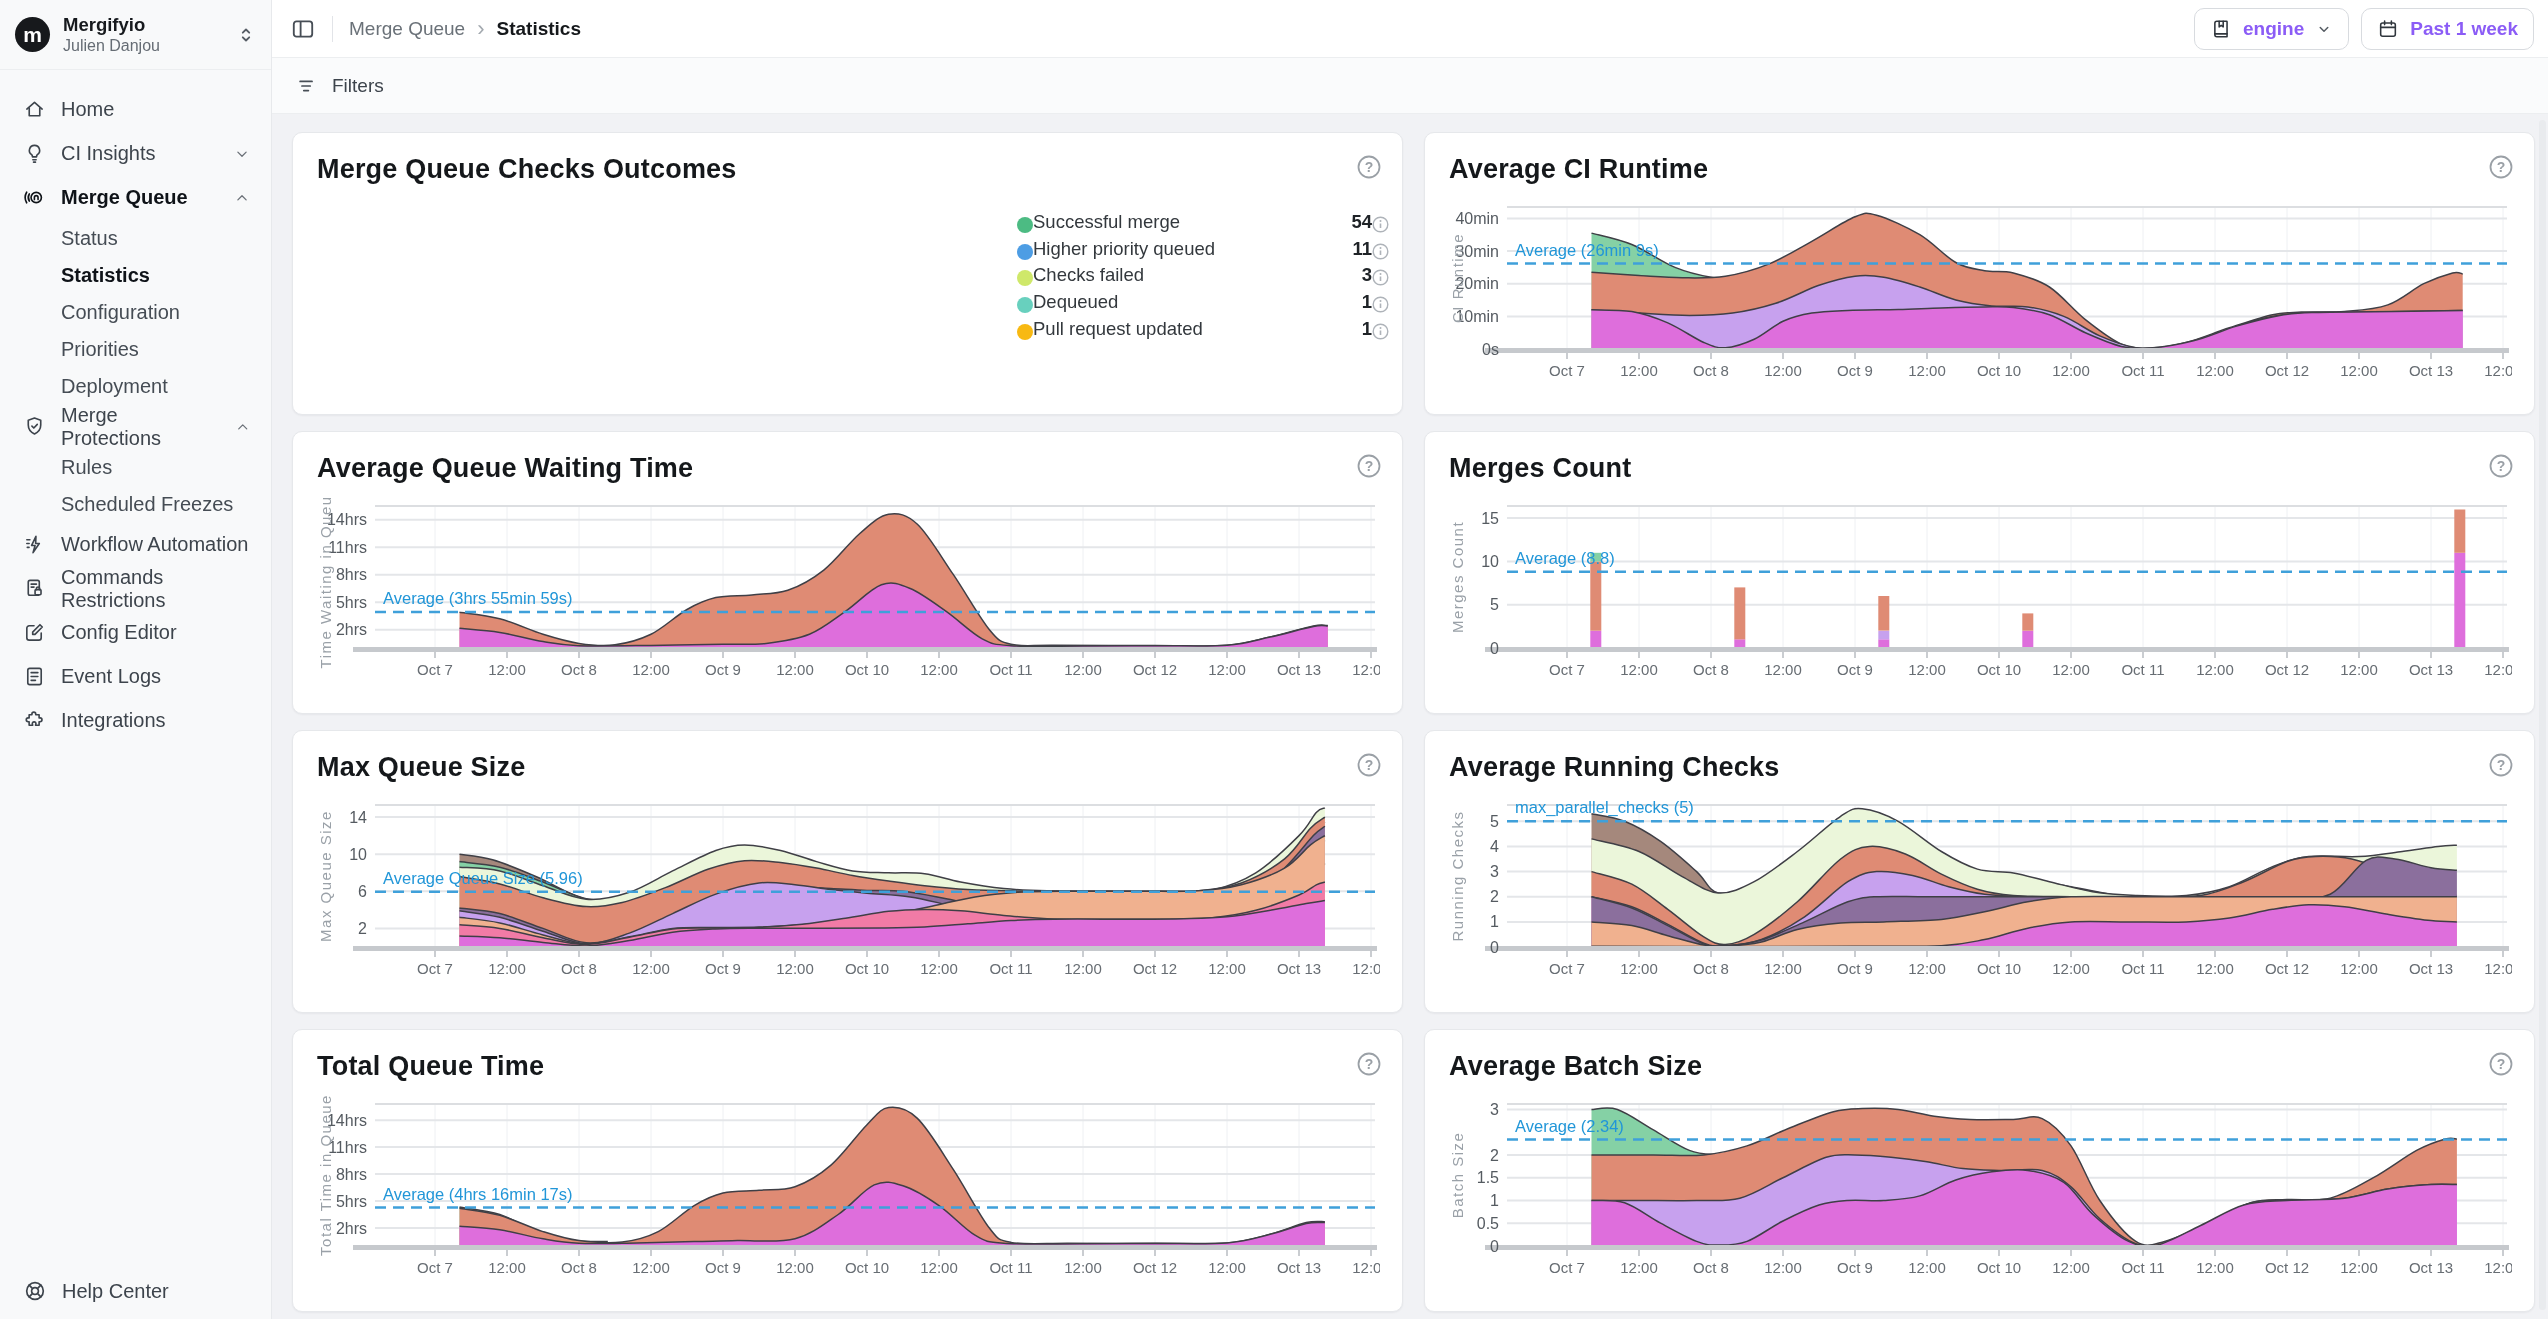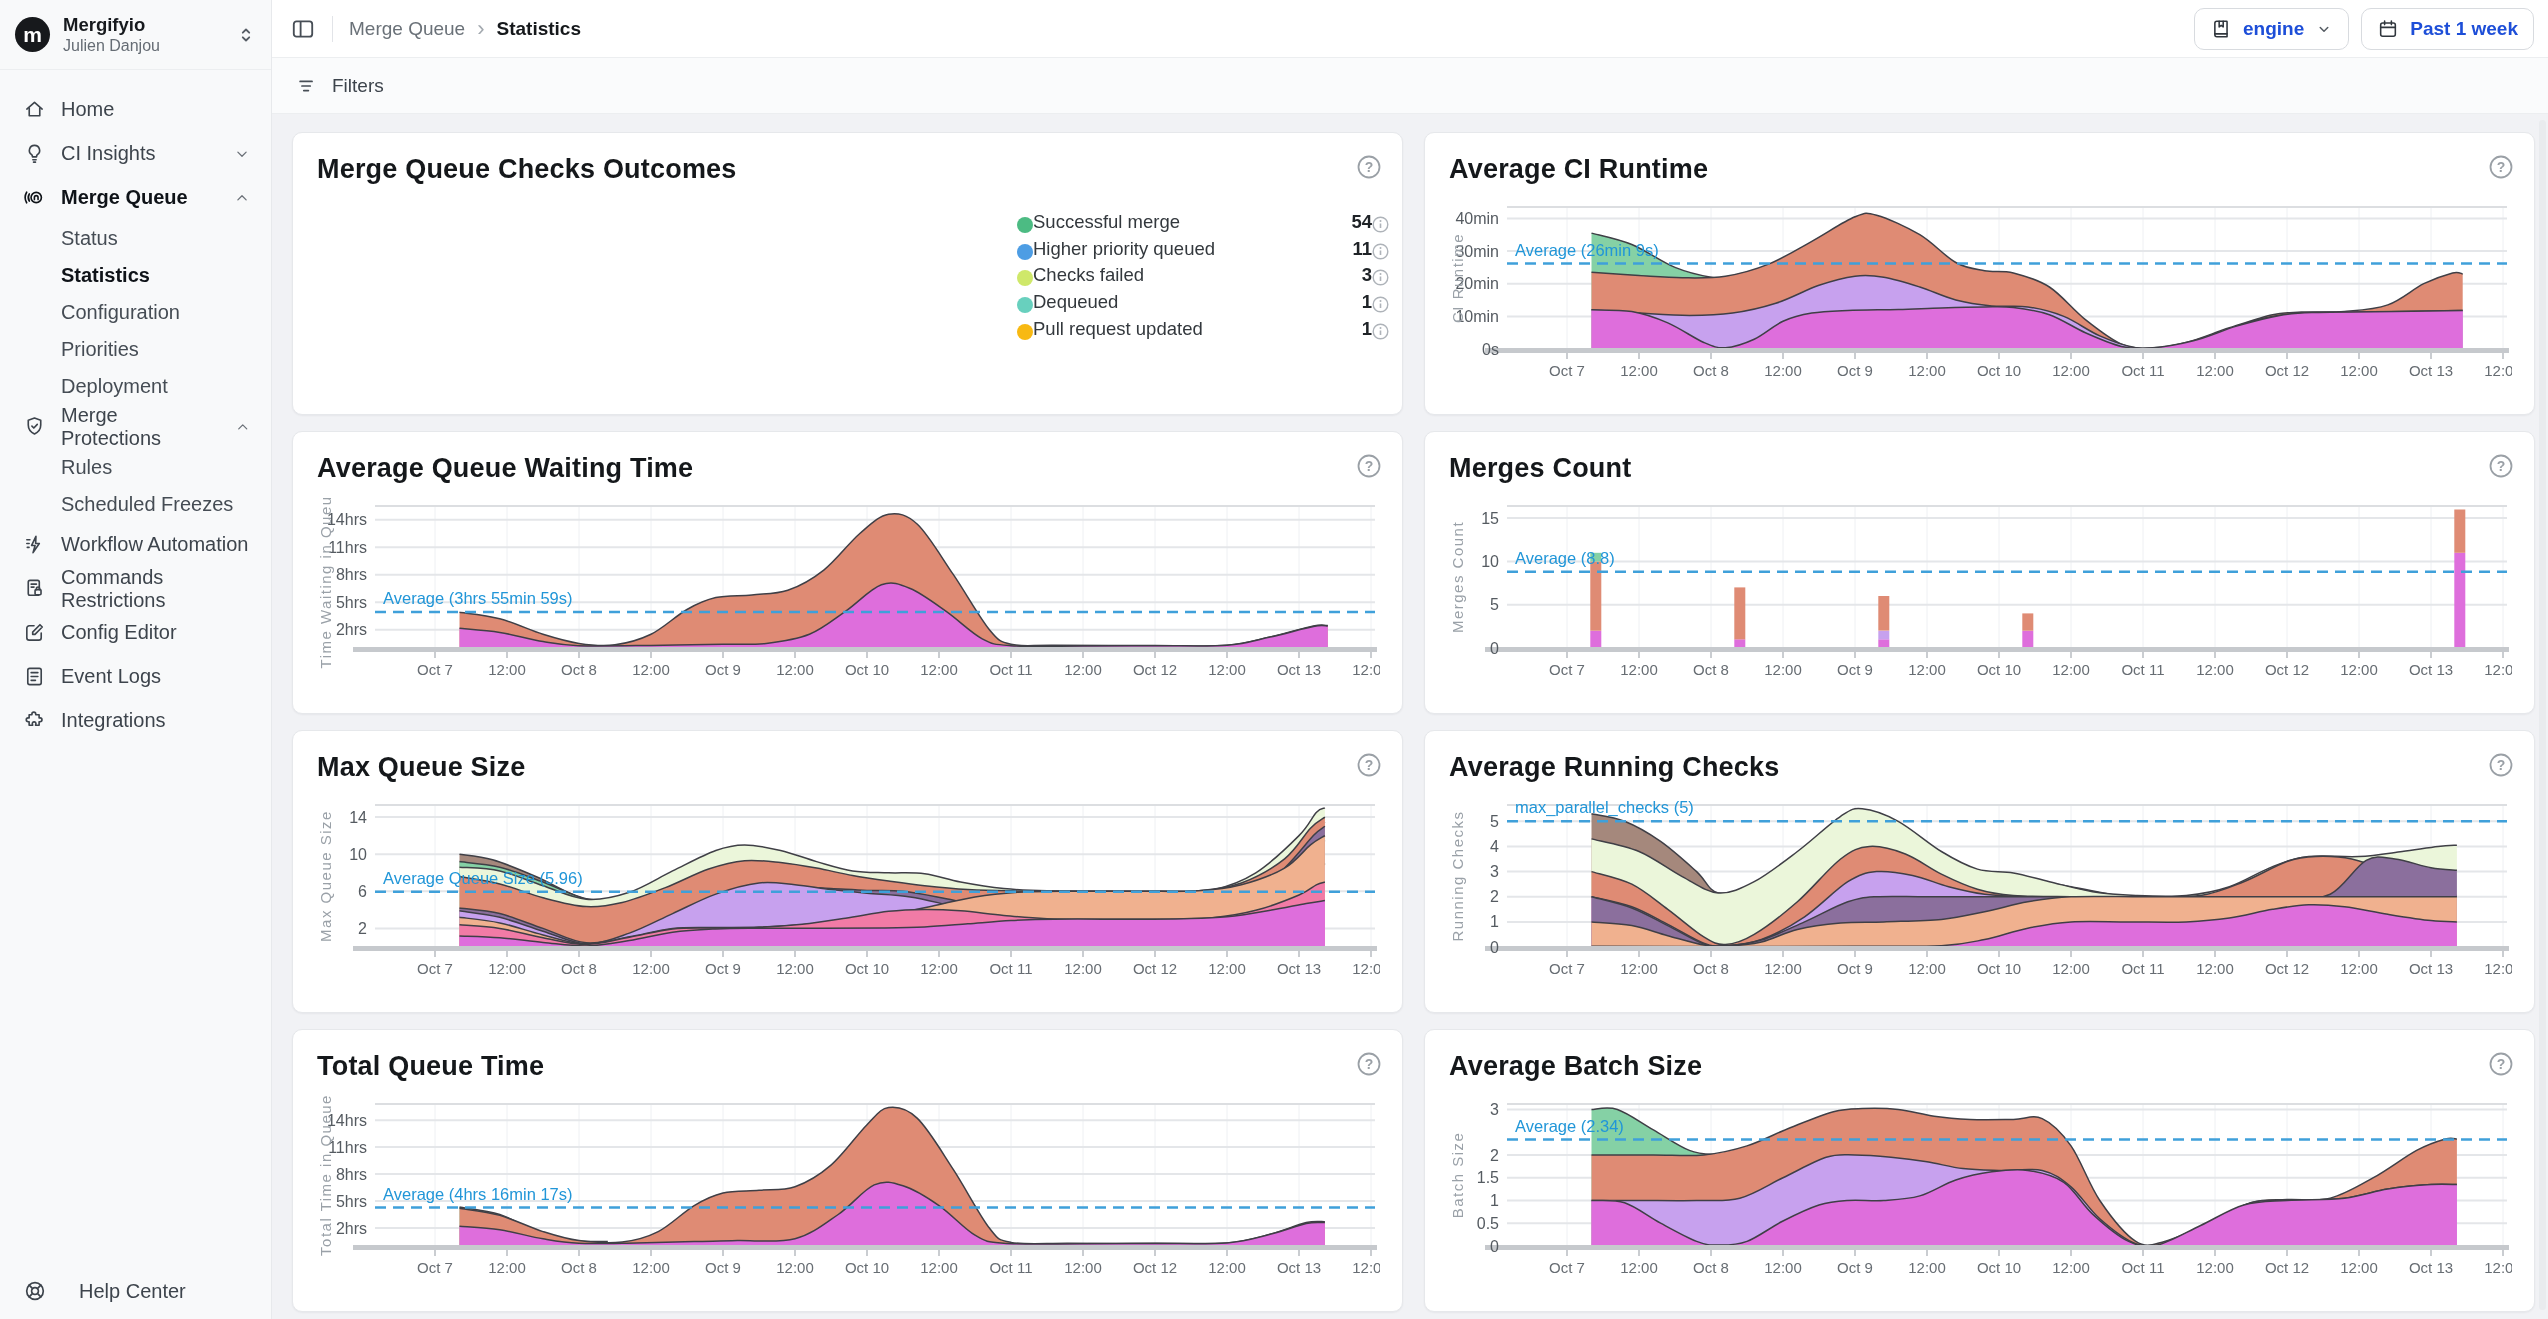--- a/index.html
+++ b/index.html
@@ -13,31 +13,31 @@
   .org-meta{display:flex;flex-direction:column;line-height:1.15}
   .org-name{font-size:18.5px;font-weight:700;color:#16191d}
   .org-user{font-size:16px;color:#656c74;margin-top:2px}
   .org-chev{margin-left:auto;color:#565d65}
   .nav{padding-top:18px}
   .nit{display:flex;align-items:center;gap:15px;height:44px;padding:0 20px 0 23px;font-size:20px;color:#3d444c;cursor:pointer}
   .nit .nicon{width:23px;height:23px;flex:0 0 auto}
   .nit.sub{padding-left:61px;height:37px;color:#454c54}
   .nit.active{font-weight:700;color:#0f1318}
   .nit .chev{margin-left:auto;color:#6a7077;width:18px;height:18px}
-  .helpcenter{position:absolute;bottom:16px;left:0;right:0;display:flex;align-items:center;gap:32px;padding:0 23px;font-size:20px;color:#3d444c;cursor:pointer}
+  .helpcenter{position:absolute;bottom:16px;left:0;right:0;display:flex;align-items:center;gap:15px;padding:0 23px;font-size:20px;color:#3d444c;cursor:pointer}
   .helpcenter .nicon{width:24px;height:24px}
   
   .topbar{position:absolute;left:272px;right:0;top:0;height:58px;background:#fff;border-bottom:1px solid #eceef0;display:flex;align-items:center;padding:0 14px 0 18px;box-sizing:border-box}
   .tb-icon{width:26px;height:26px;color:#474e56;cursor:pointer}
   .tb-divider{width:1px;height:26px;background:#e2e4e8;margin:0 16px}
   .crumb{font-size:19px;color:#6a7178;cursor:pointer}
   .crumb-sep{font-size:22px;color:#a3a9af;margin:0 12px}
   .crumb.cur{color:#15181b;font-weight:700;cursor:default}
   .tb-right{margin-left:auto;display:flex;gap:12px}
-  .btn{display:flex;align-items:center;gap:11px;height:42px;padding:0 15px;border:1px solid #d8dbdf;border-radius:10px;background:#fff;font-size:19px;font-weight:700;color:#1d4ed8;cursor:pointer}
+  .btn{display:flex;align-items:center;gap:11px;height:42px;padding:0 15px;border:1px solid #d8dbdf;border-radius:10px;background:#fff;font-size:19px;font-weight:700;color:#8b5cf6;cursor:pointer}
   .btn .nicon{width:22px;height:22px;color:#30363d}
   .btn .chev{width:18px;height:18px;color:#555c63}
   
   .filtersbar{position:absolute;left:272px;right:0;top:58px;height:56px;background:#fafbfc;border-bottom:1px solid #eceef0;display:flex;align-items:center;gap:14px;padding:0 24px;box-sizing:border-box;font-size:19px;font-weight:400;color:#3d444c;cursor:pointer}
   .filtersbar .nicon{width:22px;height:22px;color:#474e56}
   
   .content{position:absolute;left:272px;top:114px;right:0;bottom:0;padding:18px 10px 0 20px;display:grid;grid-template-columns:1111px 1111px;grid-auto-rows:283px;gap:16px 21px;box-sizing:border-box}
   .card{background:#fff;border:1px solid #e6e8eb;border-radius:10px;position:relative;box-shadow:0 1px 2px rgba(16,24,40,.05);overflow:hidden}
   .card-head{display:flex;align-items:flex-start;padding:21px 20px 0 24px}
   .card-title{margin:0;font-size:27px;font-weight:700;color:#15181b;letter-spacing:.2px}

